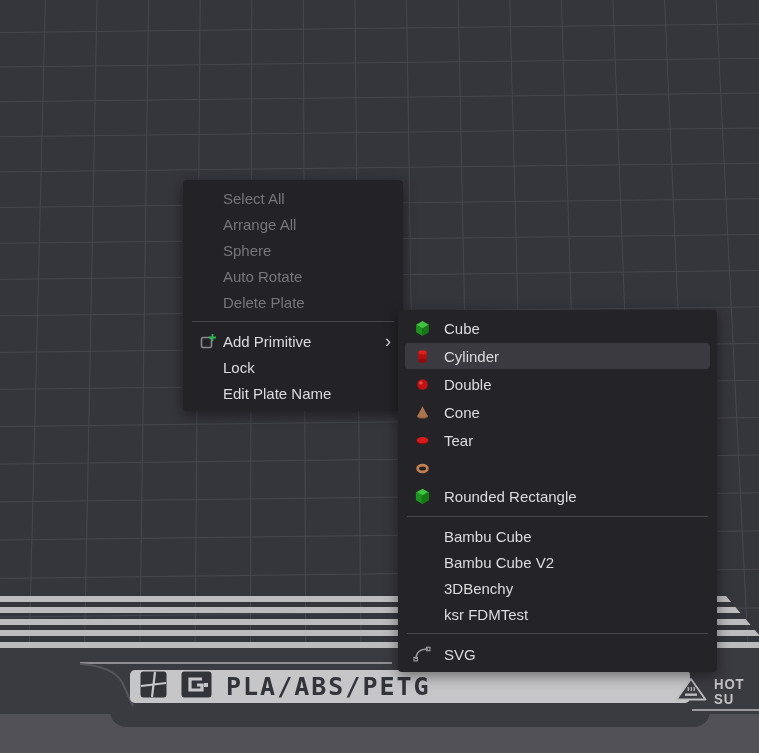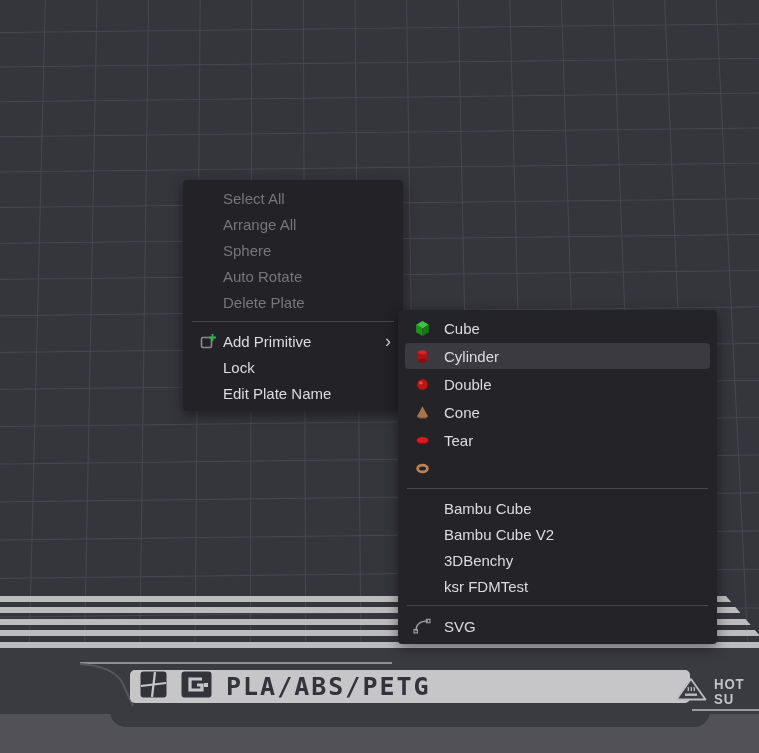--- a/index.html
+++ b/index.html
@@ -194,20 +194,32 @@
         </span>
         <span class="lb">Tear</span>
       </div>
       <div class="row has-icon">
         <span class="ic">
           <svg width="17" height="17" viewBox="0 0 16 16">
             <ellipse cx="8" cy="8" rx="4.6" ry="3.2" fill="none" stroke="#c08050" stroke-width="2.6"></ellipse>
           </svg>
         </span>
       </div>
+      <div class="row has-icon">
+        <span class="ic">
+          <svg width="17" height="17" viewBox="0 0 16 16">
+            <g stroke-linejoin="round" stroke-width="1.8">
+              <polygon points="8,1.8 13.3,4.8 8,7.8 2.7,4.8" fill="#3ec43e" stroke="#3ec43e"></polygon>
+              <polygon points="2.7,4.8 8,7.8 8,14 2.7,11" fill="#1e921e" stroke="#1e921e"></polygon>
+              <polygon points="13.3,4.8 8,7.8 8,14 13.3,11" fill="#157a15" stroke="#157a15"></polygon>
+            </g>
+          </svg>
+        </span>
+        <span class="lb">Rounded Rectangle</span>
+      </div>
       <div class="sep"></div>
       <div class="row">
         <span class="ic"></span>
         <span class="lb">Bambu Cube</span>
       </div>
       <div class="row">
         <span class="ic"></span>
         <span class="lb">Bambu Cube V2</span>
       </div>
       <div class="row">

